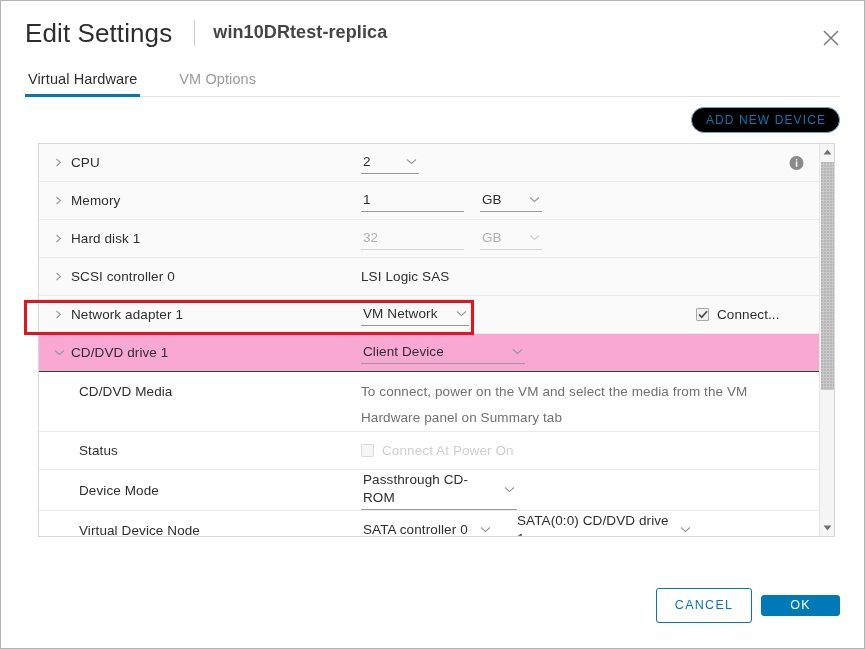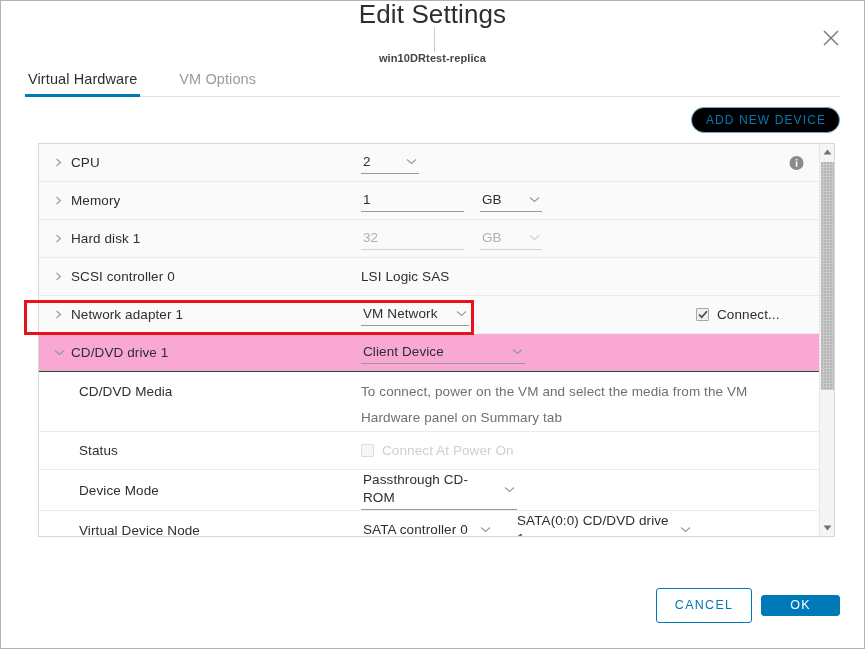--- a/index.html
+++ b/index.html
@@ -20,37 +20,36 @@
     overflow: hidden;
   }
 
   
   .dlg-header {
     position: relative;
     height: 63px;
     padding: 0 24px;
     display: flex;
     align-items: center;
-    flex-direction: column;
   }
   .dlg-title {
     font-size: 26px;
     font-weight: 400;
     color: #2e2e2e;
     letter-spacing: .1px;
     line-height: 1;
   }
   .title-divider {
     width: 1px;
     height: 26px;
     background: #cdcdcd;
     margin: 0 18px 0 22px;
   }
   .dlg-subtitle {
-    font-size: 11px;
+    font-size: 18px;
     font-weight: bold;
     color: #454545;
     letter-spacing: .1px;
   }
   .close-btn {
     position: absolute;
     top: 24px; right: 20px;
     width: 26px; height: 26px;
     cursor: pointer;
     display: flex; align-items: center; justify-content: center;

